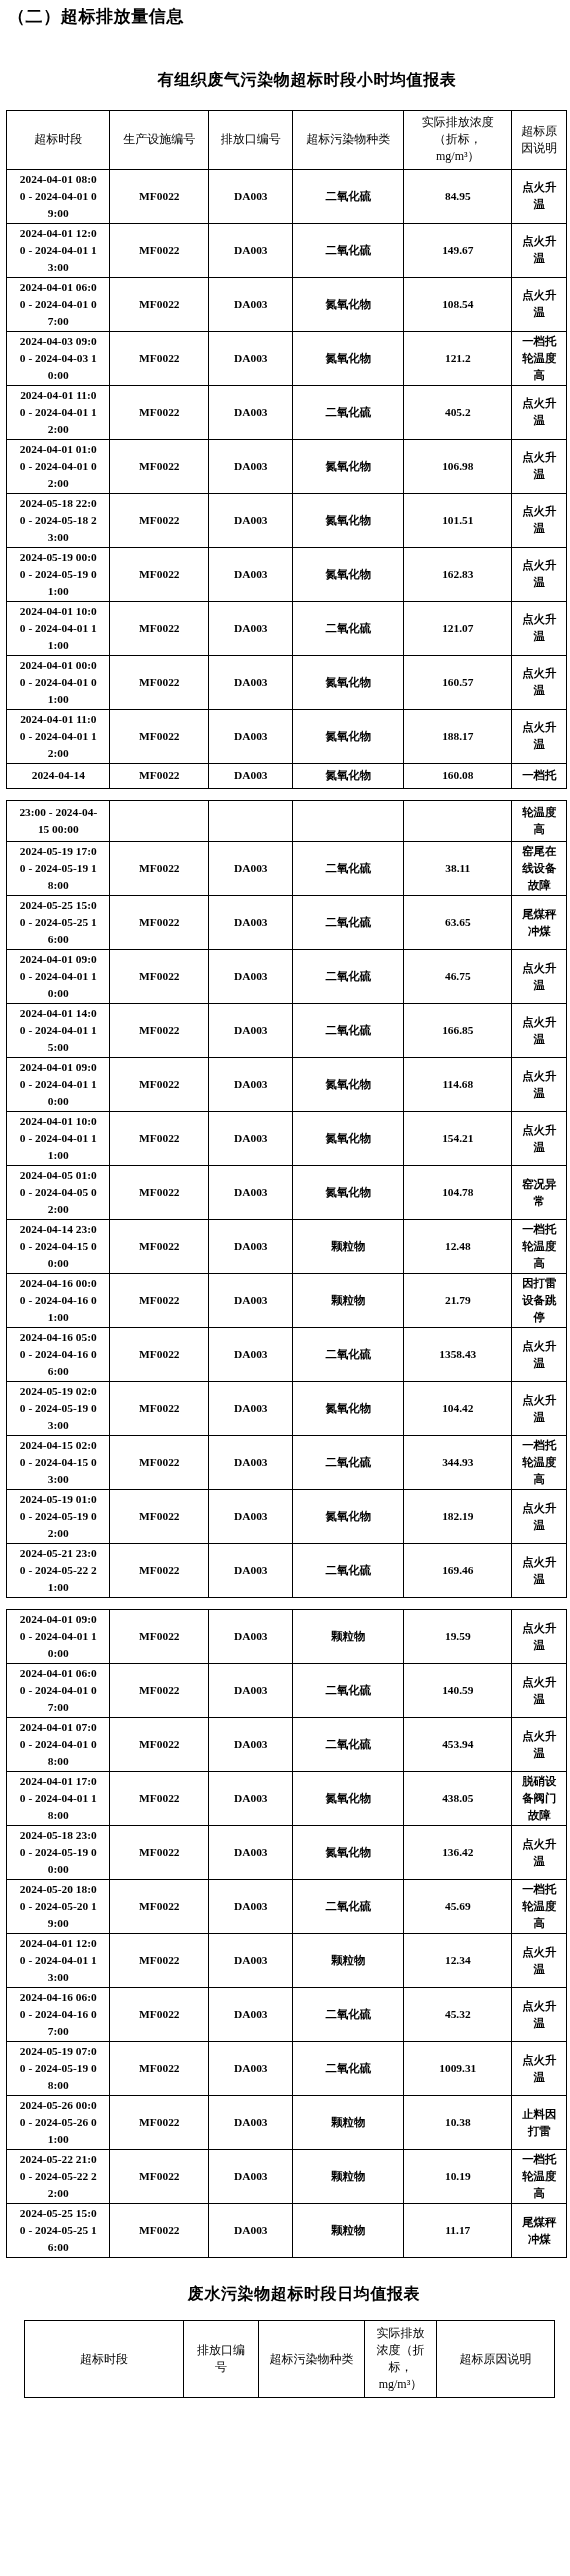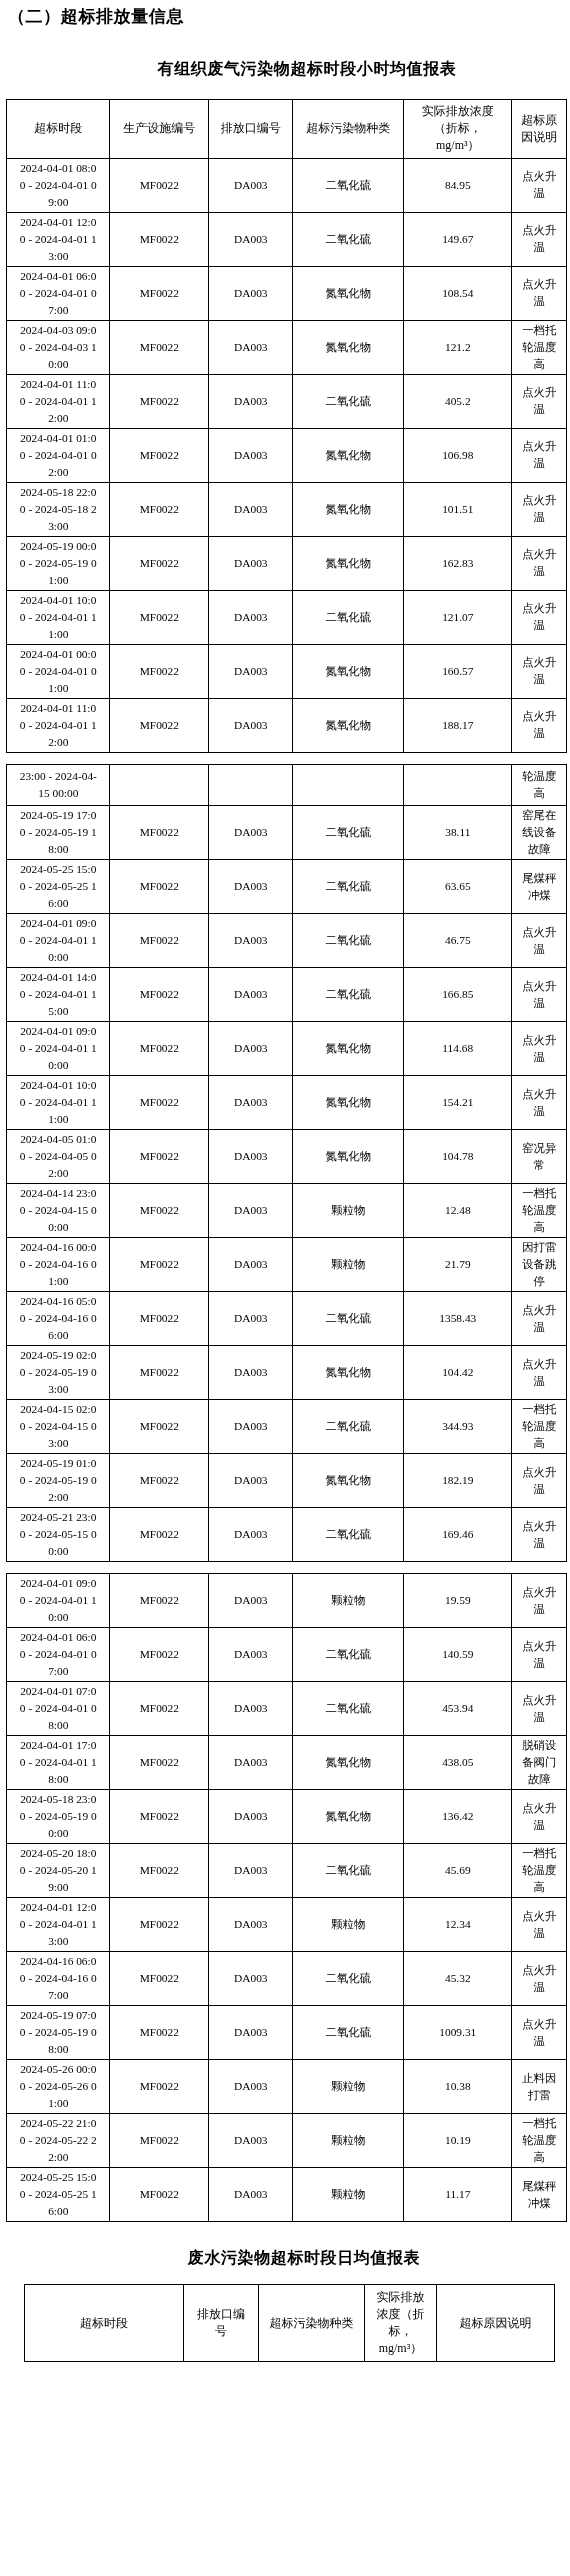--- a/index.html
+++ b/index.html
@@ -5,36 +5,36 @@
   html,body{margin:0;padding:0;}
   body{
     width:570px;height:2576px;overflow:hidden;background:#ffffff;color:#000;
     font-family:"Liberation Serif","DejaVu Serif",serif;
   }
   .section-title{
     margin:4.6px 0 0 8px;font-size:17px;font-weight:bold;line-height:23px;
     letter-spacing:0.6px;
   }
   .tbl-title{text-align:center;font-size:16px;font-weight:bold;line-height:21.7px;letter-spacing:0.6px;}
-  .t1-title{margin-top:30px;padding-left:44px;}
+  .t1-title{margin-top:41px;padding-left:44px;}
   .t2-title{margin-top:25px;padding-left:38px;}
   table{border-collapse:collapse;table-layout:fixed;border:1.1px solid #000;}
   table.t1{margin-left:6.3px;width:561px;}
   table.t1.first-seg{margin-top:19.4px;}
   table.seg-gap{margin-top:11.4px;}
   table.t2{margin-left:24px;margin-top:15px;width:529px;border-bottom-width:1.7px;}
   table.pb-bottom{border-bottom-width:1.7px;}
   table.pb-top{border-top-width:1.7px;}
   td{
     border:0.6px solid #000;text-align:center;vertical-align:middle;
     font-size:11.4px;line-height:17px;padding:0;overflow:hidden;
   }
   .t1 thead tr{height:59px;}
   .t2 thead tr{height:77px;}
-  tbody tr{height:54px;}
+  tbody tr{height:54px;font-weight:bold;}
   tr.row-tail{height:25px;}
   tr.row-cont{height:41px;}
   td.hd{white-space:pre-line;font-size:12px;}
   .t1 tbody td:first-child{padding:0 12px;word-break:break-all;}
   .t1 tbody td:last-child{padding:0 5.7px;word-break:break-all;}
   
   .t1 col.c1{width:103px}.t1 col.c2{width:99px}.t1 col.c3{width:84px}
   .t1 col.c4{width:111px}.t1 col.c5{width:108px}.t1 col.c6{width:55px}
   
   .t2 col.c1{width:159px}.t2 col.c2{width:75px}.t2 col.c3{width:106px}
@@ -151,20 +151,28 @@
         <td>点火升温</td>
       </tr>
       <tr>
         <td>2024-04-01 11:00 - 2024-04-01 12:00</td>
         <td>MF0022</td>
         <td>DA003</td>
         <td>氮氧化物</td>
         <td>188.17</td>
         <td>点火升温</td>
       </tr>
+      <tr class="row-tail">
+        <td>2024-04-14</td>
+        <td>MF0022</td>
+        <td>DA003</td>
+        <td>氮氧化物</td>
+        <td>160.08</td>
+        <td>一档托</td>
+      </tr>
     </tbody>
 </table>
 
 <table class="t1 seg-gap pb-top pb-bottom gas-seg">
   <colgroup>
       <col class="c1">
       <col class="c2">
       <col class="c3">
       <col class="c4">
       <col class="c5">
@@ -277,21 +285,21 @@
       </tr>
       <tr>
         <td>2024-05-19 01:00 - 2024-05-19 02:00</td>
         <td>MF0022</td>
         <td>DA003</td>
         <td>氮氧化物</td>
         <td>182.19</td>
         <td>点火升温</td>
       </tr>
       <tr>
-        <td>2024-05-21 23:00 - 2024-05-15 00:00</td>
+        <td>2024-05-21 23:00 - 2024-05-22 21:00</td>
         <td>MF0022</td>
         <td>DA003</td>
         <td>二氧化硫</td>
         <td>169.46</td>
         <td>点火升温</td>
       </tr>
     </tbody>
 </table>
 
 <table class="t1 seg-gap pb-top gas-seg">

